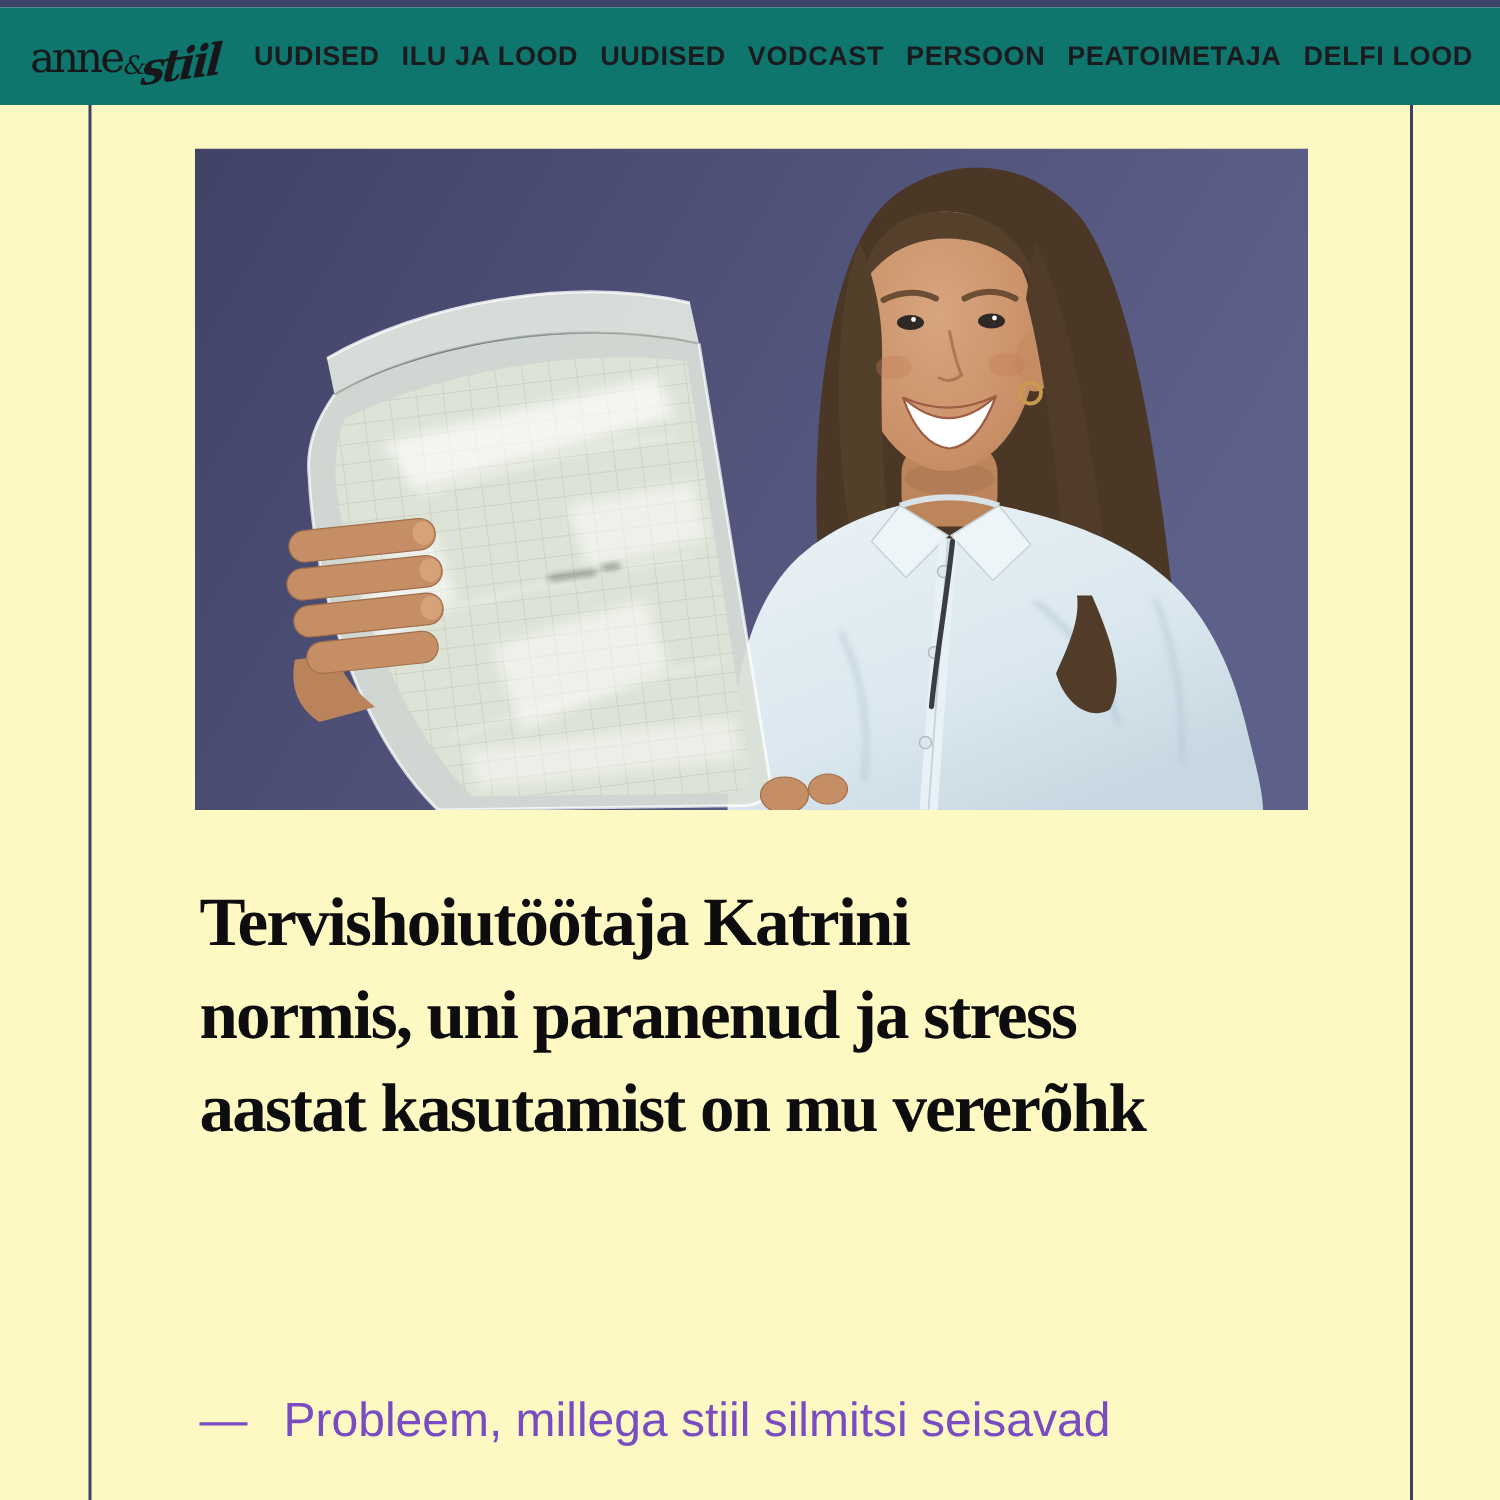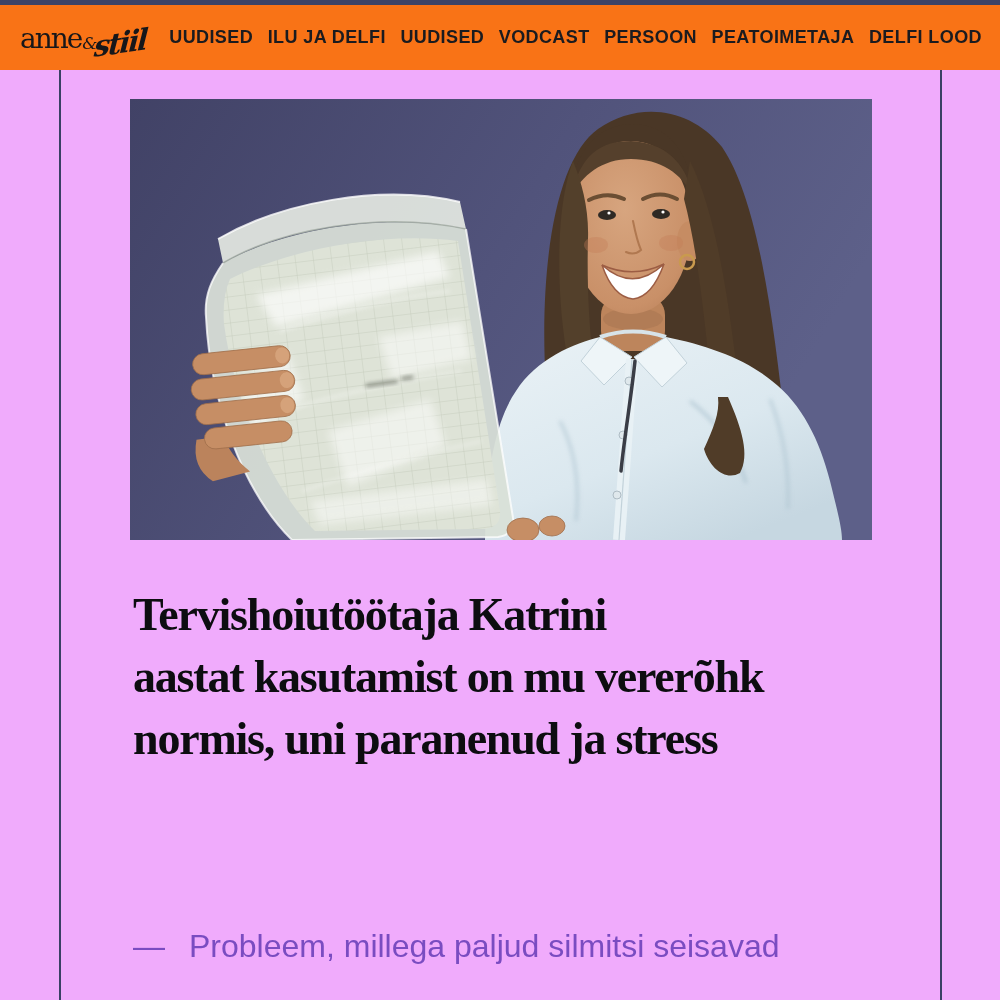--- a/index.html
+++ b/index.html
@@ -4,37 +4,37 @@
 <style>
   html,body{margin:0;padding:0;}
   body{
     width:1000px;height:1000px;overflow:hidden;position:relative;
     background:#edf1f4;font-family:"Liberation Sans",sans-serif;
   }
   
   .top-border{position:absolute;left:0;top:0;width:1000px;height:5px;background:#3d4366;}
   
   .header{
-    position:absolute;left:0;top:5px;width:1000px;height:65px;background:#f97316;
+    position:absolute;left:0;top:5px;width:1000px;height:65px;background:#0f766e;
     display:flex;align-items:center;box-sizing:border-box;padding:0 16px 0 20px;
   }
   .logo{display:flex;align-items:baseline;color:#17171a;text-decoration:none;white-space:nowrap;cursor:pointer;}
   .logo-serif{font-family:"DejaVu Serif",serif;font-size:28px;letter-spacing:-2px;font-weight:400;}
   .logo-amp{font-family:"DejaVu Serif",serif;font-style:italic;font-size:17px;margin-left:1px;position:relative;top:1px;}
   .logo-script{
     font-family:"DejaVu Serif",serif;font-style:italic;font-weight:700;font-size:29px;
     display:inline-block;transform:rotate(-8deg) skewX(-12deg);margin-left:-3px;position:relative;top:5px;letter-spacing:-2px;
   }
   .nav{flex:1;display:flex;justify-content:space-between;align-items:center;margin-left:22px;padding-right:2px;}
   .nav-link{
     font-size:18px;font-weight:700;letter-spacing:.4px;color:#1b1b1f;text-decoration:none;
     white-space:nowrap;cursor:pointer;
   }
   
-  .content{position:absolute;left:0;top:70px;width:1000px;height:930px;background:#f0abfc;}
+  .content{position:absolute;left:0;top:70px;width:1000px;height:930px;background:#fef9c3;}
   .rule{position:absolute;top:0;bottom:0;width:2px;background:#3a4065;}
   .rule-left{left:59px;}
   .rule-right{left:940px;}
   .photo-wrap{position:absolute;left:130px;top:29px;width:742px;height:441px;cursor:pointer;}
   .photo-wrap svg{display:block;}
   .headline{
     position:absolute;left:133px;top:514px;width:740px;margin:0;
     font-family:"Liberation Serif","DejaVu Serif",serif;font-weight:700;
     font-size:46px;line-height:62px;letter-spacing:-1.2px;color:#0d0d10;cursor:pointer;
   }
@@ -51,21 +51,21 @@
 <div class="top-border"></div>
 
 <div class="header">
   <a class="logo">
     <span class="logo-serif">anne</span>
     <span class="logo-amp">&amp;</span>
     <span class="logo-script">stiil</span>
   </a>
   <nav class="nav">
     <a class="nav-link">UUDISED</a>
-    <a class="nav-link">ILU JA DELFI</a>
+    <a class="nav-link">ILU JA LOOD</a>
     <a class="nav-link">UUDISED</a>
     <a class="nav-link">VODCAST</a>
     <a class="nav-link">PERSOON</a>
     <a class="nav-link">PEATOIMETAJA</a>
     <a class="nav-link">DELFI LOOD</a>
   </nav>
 </div>
 
 <div class="content">
   <div class="rule rule-left"></div>
@@ -199,21 +199,21 @@
 
       <g>
         <ellipse cx="393" cy="431" rx="16" ry="12" fill="#c68e65" stroke="#a06f4c" stroke-width="0.8"></ellipse>
         <ellipse cx="422" cy="427" rx="13" ry="10" fill="#c68e65" stroke="#a06f4c" stroke-width="0.8"></ellipse>
       </g>
     </svg>
   </div>
 
   <h1 class="headline">
     <span>Tervishoiutöötaja Katrini</span>
+    <span>normis, uni paranenud ja stress</span>
     <span>aastat kasutamist on mu vererõhk</span>
-    <span>normis, uni paranenud ja stress</span>
   </h1>
 
   <div class="kicker">
     <span class="kicker-dash">—</span>
-    <span>Probleem, millega paljud silmitsi seisavad</span>
+    <span>Probleem, millega stiil silmitsi seisavad</span>
   </div>
 </div>
 
 </body></html>

